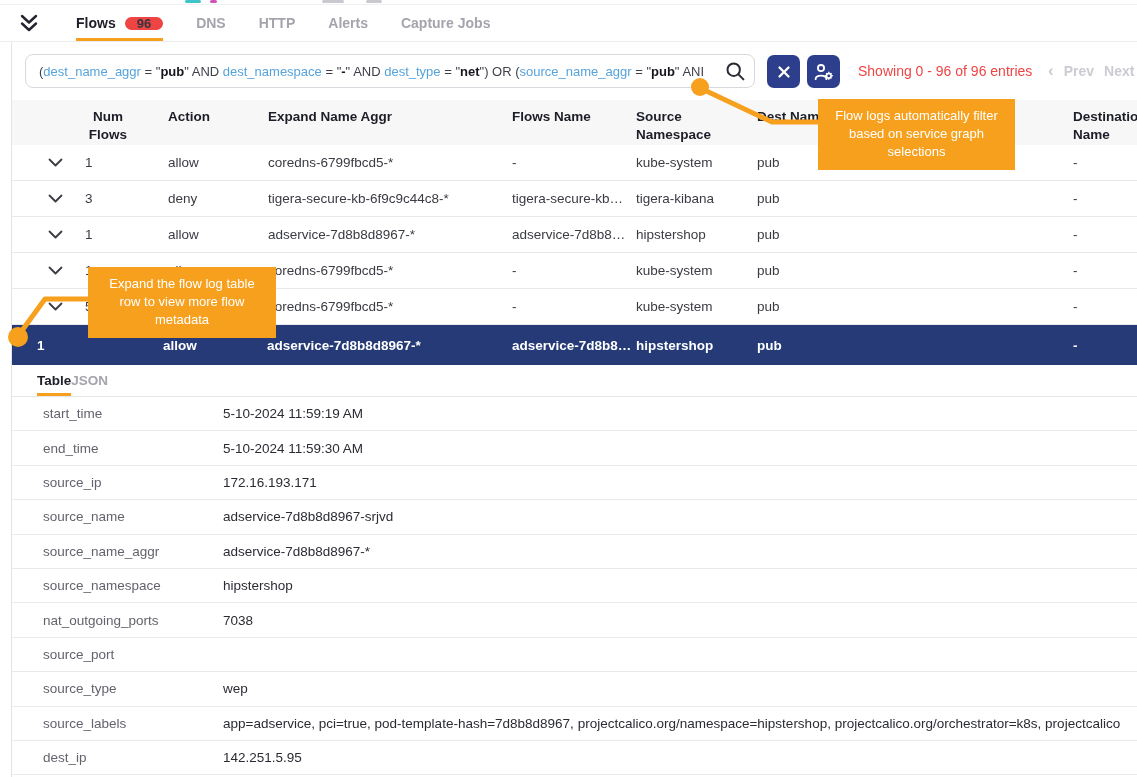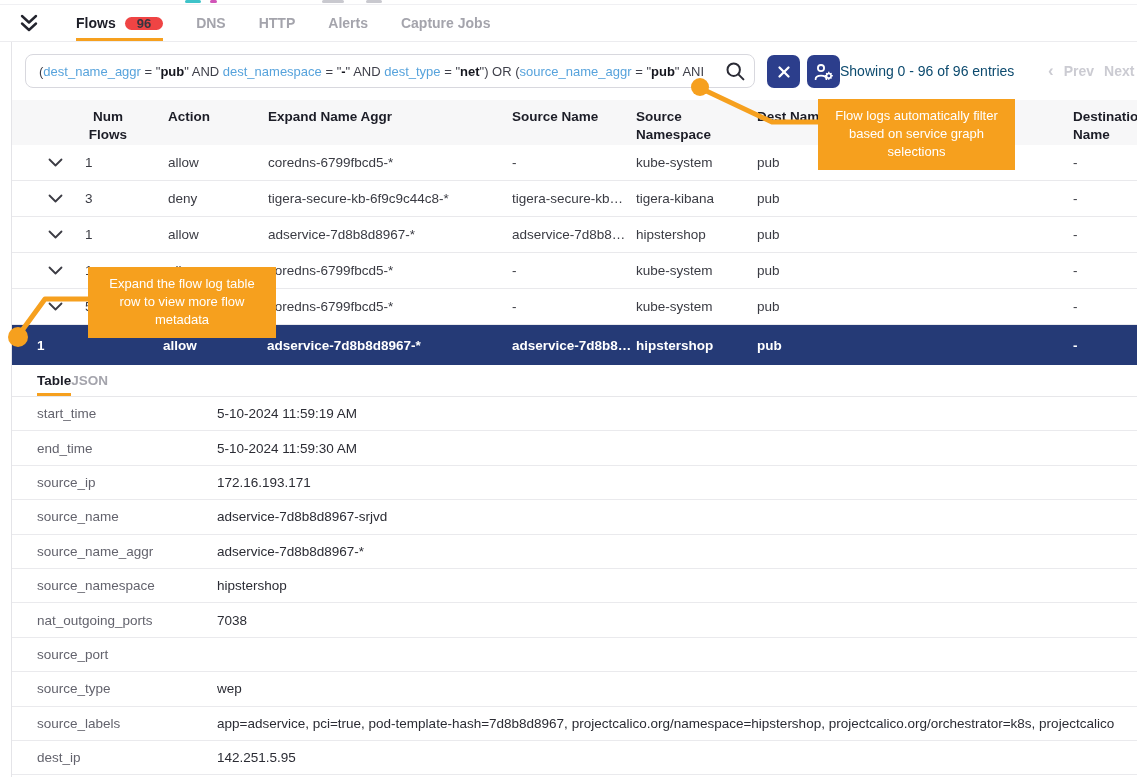--- a/index.html
+++ b/index.html
@@ -24,21 +24,21 @@
               border:1px solid #D8D8DE;border-radius:8px;background:#fff;display:flex;align-items:center;
               padding:0 34px 0 13px;overflow:hidden;}
   .query{white-space:nowrap;overflow:hidden;font-size:13px;color:#3E3F49;}
   .query .field{color:#57A3DC;}
   .query .op{color:#3E3F49;}
   .query .val{color:#16171F;font-weight:700;}
   .query .quo{color:#3E3F49;}
   .search-ic{position:absolute;right:8px;top:6px;}
   .sq-btn{position:absolute;width:33px;height:33px;border-radius:7px;background:#2C3E8C;border:none;
           display:flex;align-items:center;justify-content:center;cursor:pointer;}
-  .showing{position:absolute;left:840px;top:63px;font-size:14px;font-weight:500;color:#0c4a6e;}
+  .showing{position:absolute;left:858px;top:63px;font-size:14px;font-weight:500;color:#ef4444;}
   .pagin{position:absolute;left:1048px;top:62px;font-size:14px;font-weight:600;color:#CBCBD2;display:flex;gap:10px;align-items:center;}
   .pagin .chev{font-size:17px;line-height:1;}
 
   
   .thead{position:absolute;left:12px;top:100px;width:1125px;height:45px;box-sizing:border-box;
          background:#F7F7F8;display:grid;grid-template-columns:37px 83px 100px 244px 124px 121px 316px 1fr;
          padding:8px 0 0 36px;font-size:13.5px;font-weight:700;color:#1C1D27;line-height:1.3;}
   .thead .hcell{padding-right:12px;overflow:hidden;}
   .thead .hcell.numf{max-width:46px;text-align:center;}
   .thead .hcell.dest{overflow:visible;padding-right:0;max-width:80px;}
@@ -53,21 +53,21 @@
 
   
   .dtabs{position:absolute;left:12px;top:365px;width:1125px;height:32px;box-sizing:border-box;
          border-bottom:1px solid #E7E7EA;display:flex;align-items:stretch;padding-left:25px;}
   .dtab{display:flex;align-items:center;font-size:13.5px;font-weight:700;color:#A4A4AC;
         border-bottom:3px solid transparent;box-sizing:border-box;padding-top:2px;cursor:pointer;}
   .dtab.active{color:#1C1D27;border-bottom-color:#F6A01E;}
   .dfields{position:absolute;left:12px;top:397px;width:1125px;}
   .df-row{display:flex;align-items:center;height:34.4px;box-sizing:border-box;border-bottom:1px solid #EAEAED;
           padding-left:25px;font-size:13.5px;}
-  .df-key{width:180px;flex:0 0 180px;color:#63636D;}
+  .df-key{width:180px;flex:0 0 180px;color:#63636D;margin-left:6px;}
   .df-val{color:#2B2C34;white-space:nowrap;overflow:hidden;flex:1;}
 
   
   .left-border{position:absolute;left:11px;top:42px;width:1px;height:735px;background:#E4E4E8;}
 
   
   .overlay{position:absolute;left:0;top:0;width:1137px;height:777px;pointer-events:none;z-index:60;}
   .tip{position:absolute;background:#F6A01E;color:#fff;text-align:center;font-size:13px;line-height:1.4;
        z-index:61;box-sizing:border-box;}
   .tip1{left:818px;top:99px;width:197px;padding:8px 8px;}
@@ -154,21 +154,21 @@
     <span>Prev</span>
     <span>Next</span>
 
   </div>
 
   <div class="thead">
       <div class="hcell"></div>
       <div class="hcell numf">Num Flows</div>
       <div class="hcell ">Action</div>
       <div class="hcell ">Expand Name Aggr</div>
-      <div class="hcell ">Source Name</div>
+      <div class="hcell ">Flows Name</div>
       <div class="hcell ">Source Namespace</div>
       <div class="hcell ">Dest Name Aggr</div>
       <div class="hcell dest">Destination Name</div>
     </div>
   <div class="rows">
       <div class="frow-line">
         <div class="chev-cell">
           <svg width="15" height="9" viewBox="0 0 15 9">
             <polyline points="1.5,1.5 7.5,7.5 13.5,1.5" fill="none" stroke="#3C3C44" stroke-width="1.8" stroke-linecap="round" stroke-linejoin="round"></polyline>
           </svg>

